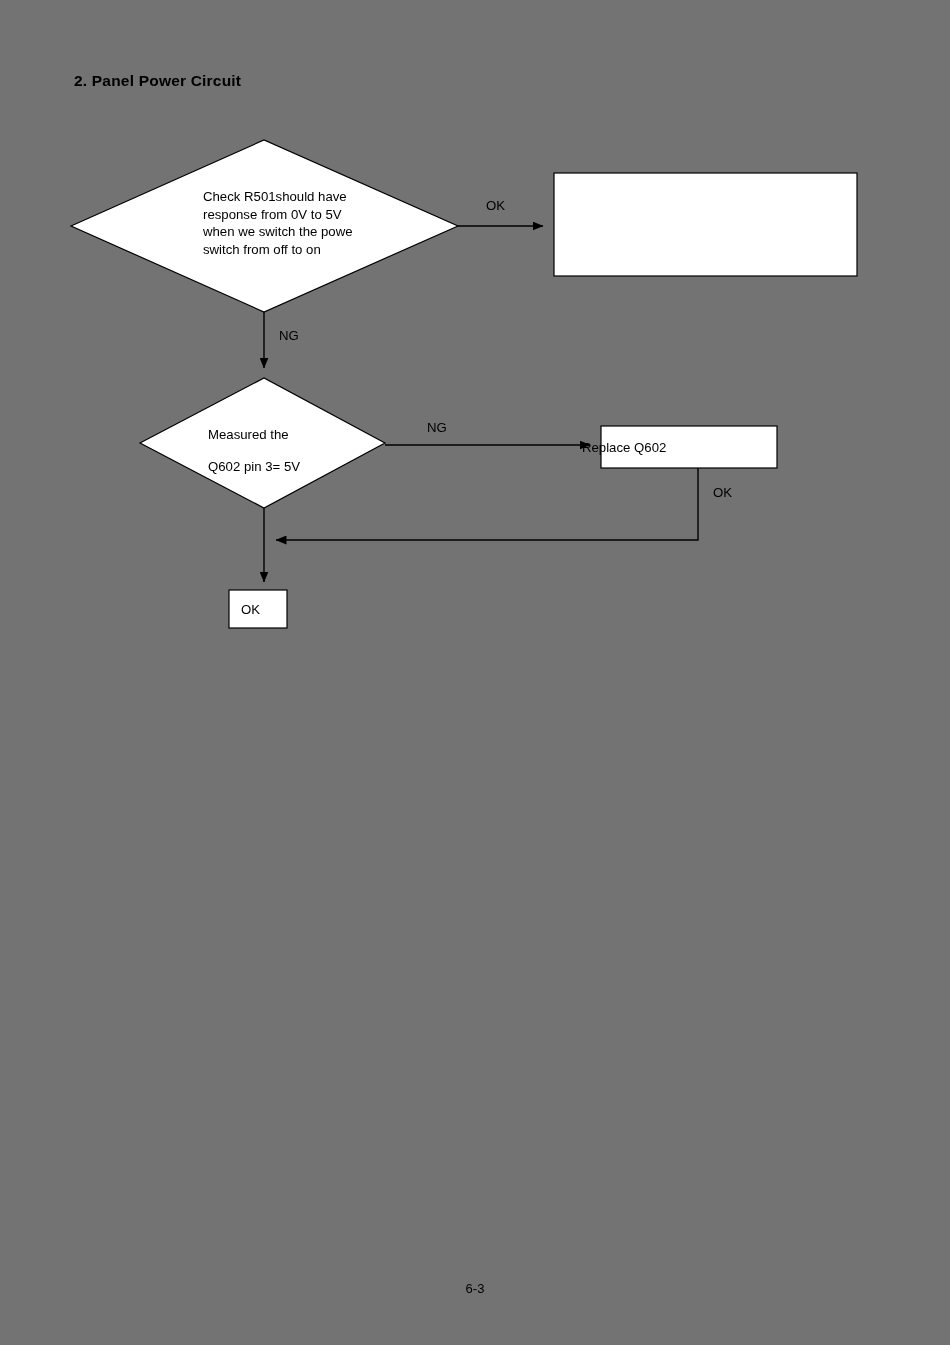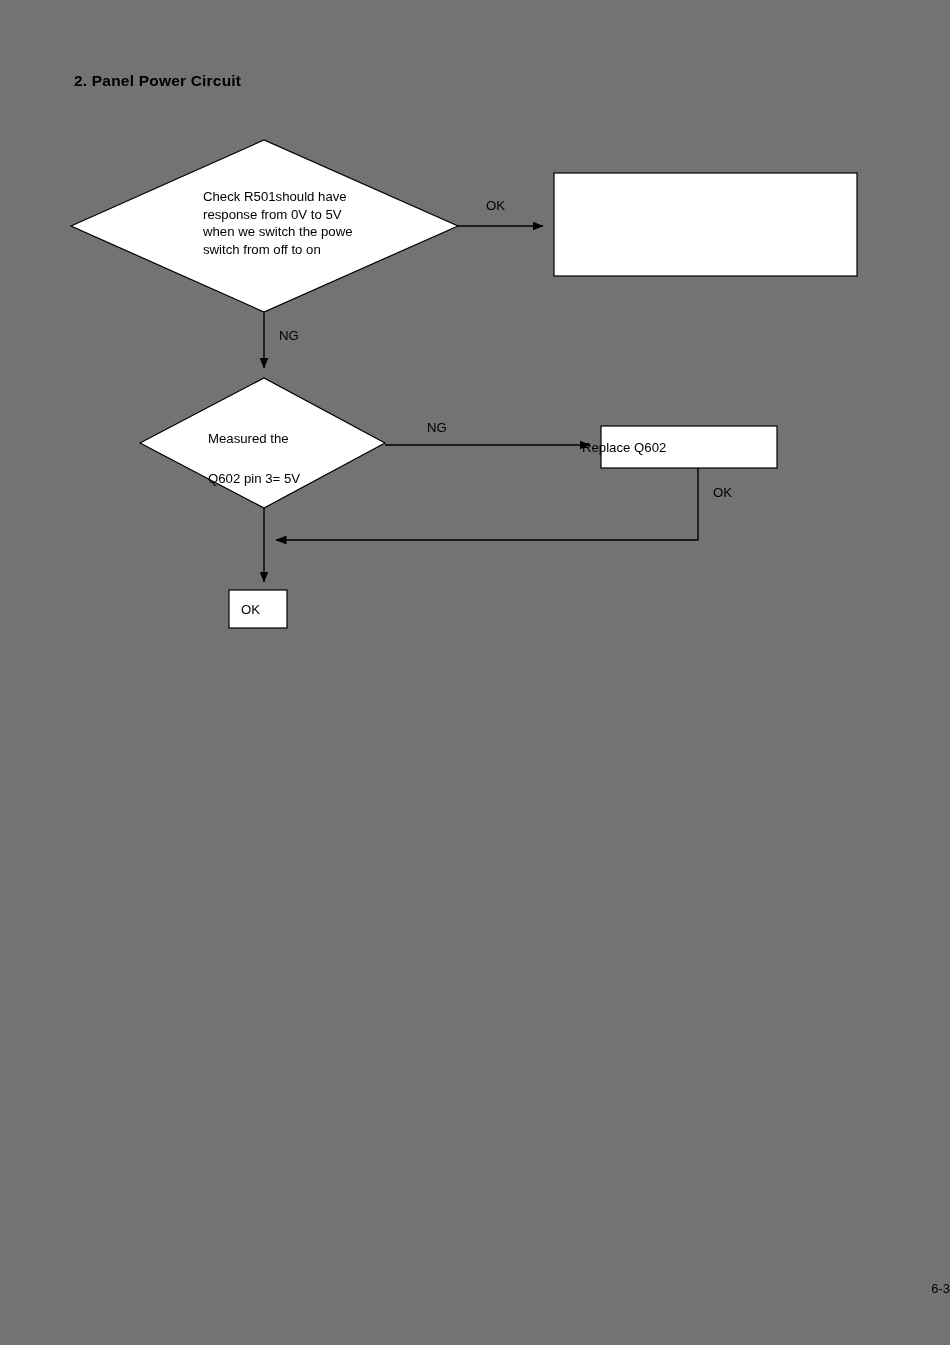--- a/index.html
+++ b/index.html
@@ -48,36 +48,36 @@
     line-height: 17.6px;
     color: #000000;
     white-space: pre;
   }
 
   .node-text.wide-leading {
     line-height: 34px;
   }
 
   .node-text.d2 {
-    line-height: 40px;
+    line-height: 32px;
   }
 
   .edge-label {
     position: absolute;
     font-size: 13.2px;
     color: #000000;
     white-space: nowrap;
   }
 
   #page-number {
     position: absolute;
     left: 0;
     top: 1281px;
     width: 950px;
-    text-align: right;
+    text-align: center;
     font-size: 13px;
     color: #000000;
   }
 </style>
 </head>
 <body>
 
 <div id="page">
 
   <div id="page-title">2. Panel Power Circuit</div>

